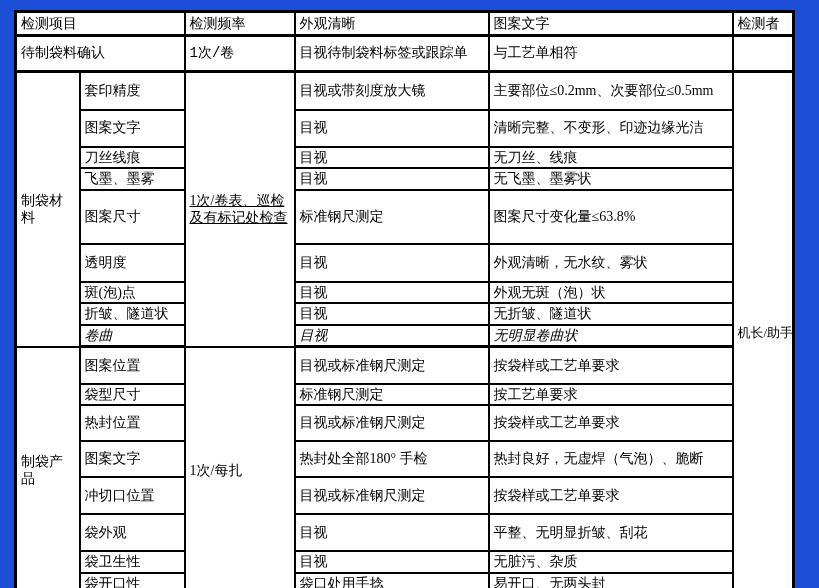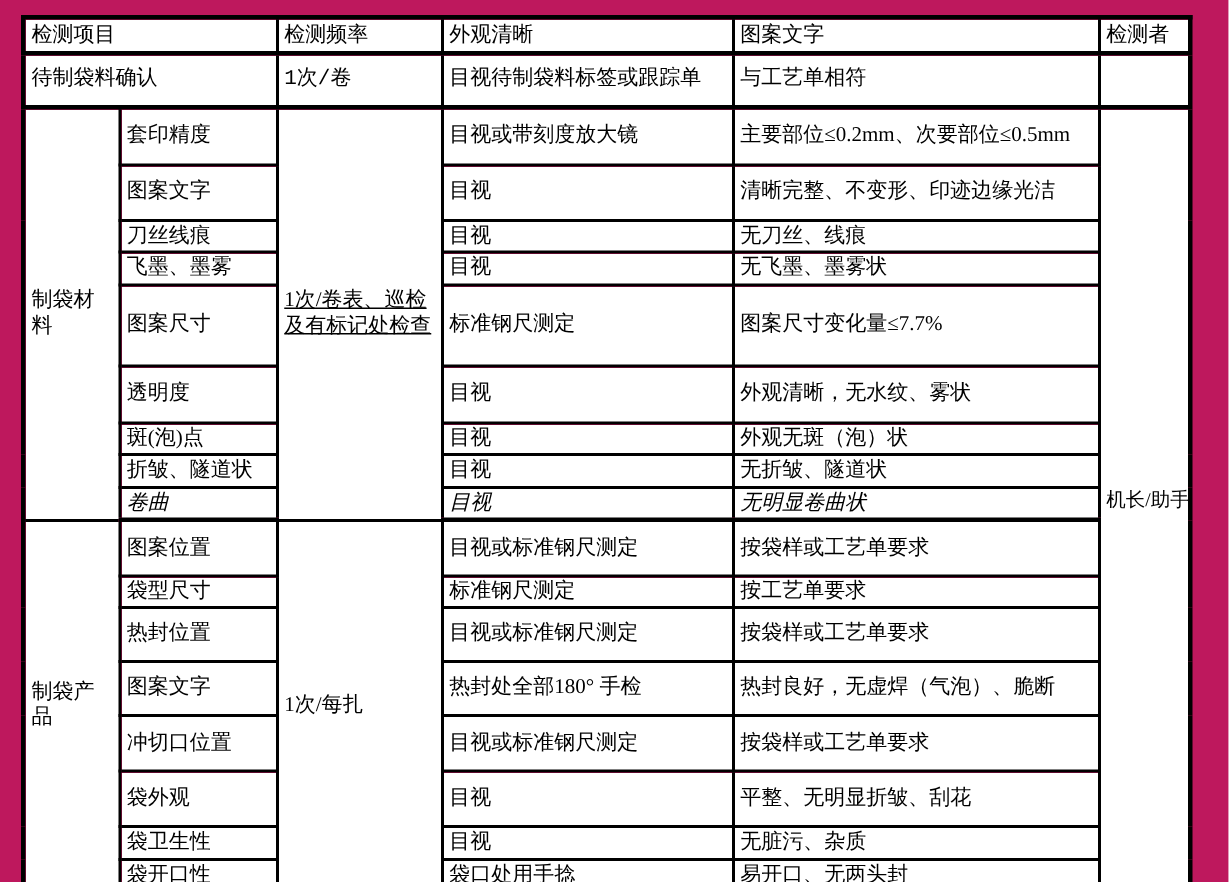--- a/index.html
+++ b/index.html
@@ -1,19 +1,19 @@
 <!DOCTYPE html>
 <html><head>
 <meta charset="utf-8">
 <style>
   html,body{margin:0;padding:0;background:#fff;}
   .page{
     position:relative;
     width:819px;height:588px;
-    background:#be185d;
+    background:#1d4ed8;
     font-family:"Liberation Serif","DejaVu Serif",serif;
     color:#000;
     overflow:hidden;
   }
   table.qc{
     position:absolute;left:14px;top:10px;
     width:778px;
     border-collapse:collapse;
     table-layout:fixed;
     border:3px solid #000;
@@ -104,21 +104,21 @@
       <td>无刀丝、线痕</td>
     </tr>
     <tr style="height:20px">
       <td>飞墨、墨雾</td>
       <td>目视</td>
       <td>无飞墨、墨雾状</td>
     </tr>
     <tr style="height:54px">
       <td>图案尺寸</td>
       <td>标准钢尺测定</td>
-      <td>图案尺寸变化量≤7.7%</td>
+      <td>图案尺寸变化量≤63.8%</td>
     </tr>
     <tr style="height:38px">
       <td>透明度</td>
       <td>目视</td>
       <td>外观清晰，无水纹、雾状</td>
     </tr>
     <tr style="height:19px">
       <td>斑(泡)点</td>
       <td>目视</td>
       <td>外观无斑（泡）状</td>

